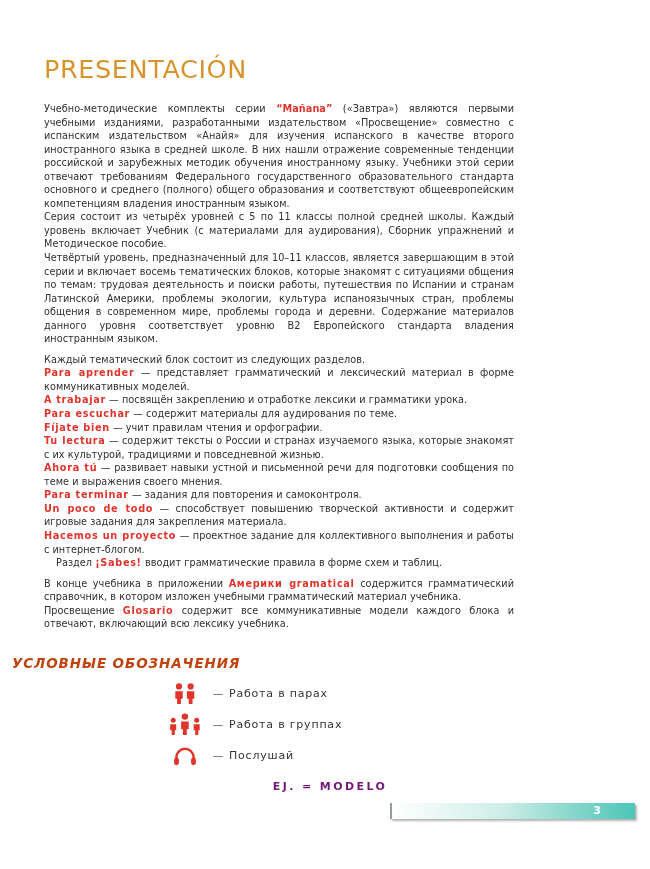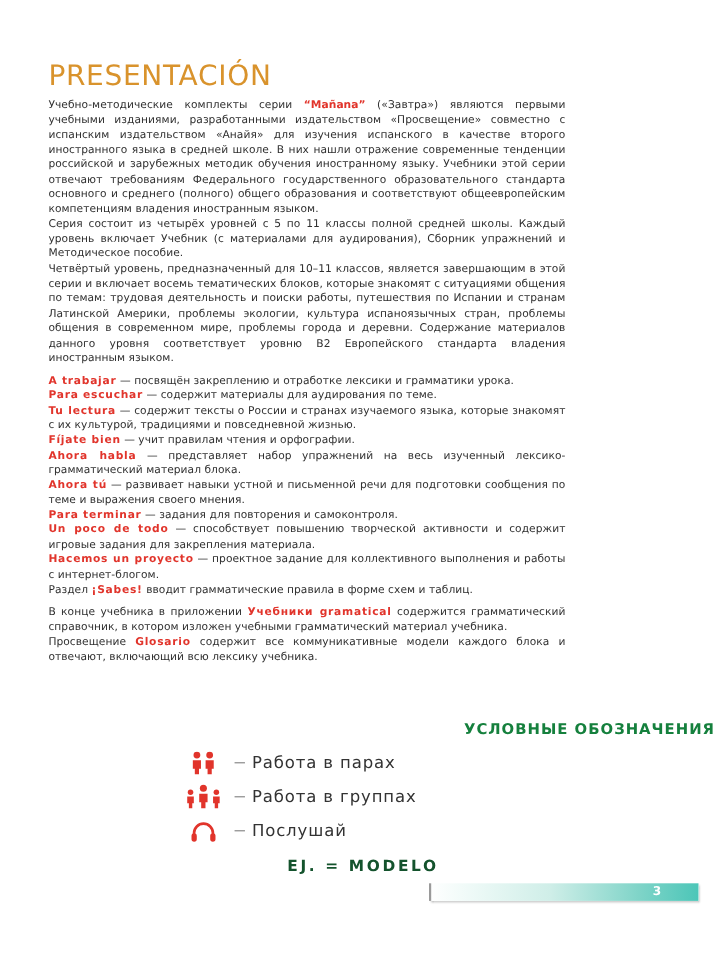--- a/index.html
+++ b/index.html
@@ -33,33 +33,33 @@
     letter-spacing: 0.6px;
     font-weight: 500;
     color: #d9932c;
     font-family: "DejaVu Sans", "Liberation Sans", sans-serif;
   }
 
   
   .body-col {
     position: absolute;
     left: 44px;
-    top: 89px;
+    top: 102px;
     width: 470px;
   }
   .para {
     margin: 0;
     font-size: 9.7px;
     line-height: 13.55px;
     text-align: justify;
     text-justify: inter-word;
     color: #2f2f2f;
     letter-spacing: 0.05px;
   }
-  .para.last-line-natural { text-align-last: left; }
+  .para.last-line-natural { text-align-last: left; margin-left: 12px; }
 
   .blockgap { height: 7px; }
 
   .hl-red {
     color: #e1342b;
     font-weight: 700;
   }
 
   .term {
     color: #e1342b;
@@ -68,26 +68,27 @@
   }
 
   
   .legend {
     position: absolute;
     left: 0;
     top: 655px;
     width: 650px;
   }
   .legend-title {
-    text-align: right;
-    color: #15803d;
+    text-align: left;
+    color: #c2410c;
     font-weight: 700;
     font-size: 13.5px;
     letter-spacing: 0.9px;
     margin-left: 12px;
+    font-style: italic;
   }
   .legend-rows {
     margin-top: 11px;
     display: flex;
     flex-direction: column;
     gap: 9px;
   }
   .legend-row {
     display: flex;
     align-items: center;
@@ -101,32 +102,32 @@
     justify-content: center;
     height: 22px;
   }
   .legend-dash {
     color: #555;
     font-size: 10.5px;
     width: 22px;
     text-align: center;
   }
   .legend-text {
-    font-size: 15px;
+    font-size: 11px;
     color: #333;
     letter-spacing: 0.8px;
     white-space: nowrap;
   }
   .legend-modelo {
     margin-top: 14px;
     text-align: center;
     margin-left: 10px;
-    color: #14532d;
-    font-weight: 700;
-    font-size: 14px;
+    color: #701a75;
+    font-weight: 700;
+    font-size: 11px;
     letter-spacing: 2.4px;
   }
 
   
   .footer-bar {
     position: absolute;
     left: 390px;
     top: 803px;
     width: 245px;
     height: 16px;
@@ -161,45 +162,46 @@
   <div class="body-col">
 
     <p class="para"><span>Учебно-методические комплекты серии </span><span class="hl-red">“Mañana”</span><span> («Завтра») являются первыми учебными изданиями, разработанными издательством «Просвещение» совместно с испанским издательством «Анайя» для изучения испанского в качестве второго иностранного языка в средней школе. В них нашли отражение современные тенденции российской и зарубежных методик обучения иностранному языку. Учебники этой серии отвечают требованиям Федерального государственного образовательного стандарта основного и среднего (полного) общего образования и соответствуют общеевропейским компетенциям владения иностранным языком.</span></p>
 
     <p class="para">Серия состоит из четырёх уровней с 5 по 11 классы полной средней школы. Каждый уровень включает Учебник (с материалами для аудирования), Сборник упражнений и Методическое пособие.</p>
 
     <p class="para">Четвёртый уровень, предназначенный для 10–11 классов, является завершающим в этой серии и включает восемь тематических блоков, которые знакомят с ситуациями общения по темам: трудовая деятельность и поиски работы, путешествия по Испании и странам Латинской Америки, проблемы экологии, культура испаноязычных стран,  проблемы общения в современном мире, проблемы города и деревни. Содержание материалов данного уровня соответствует уровню B2 Европейского стандарта владения иностранным языком.</p>
 
     <div class="blockgap"></div>
 
-
+    <p class="para">Каждый тематический блок состоит из следующих разделов.</p>
+
+    <p class="para"><span class="term">Para aprender</span><span> — представляет грамматический и лексический материал в форме коммуникативных моделей.</span></p>
 
     <p class="para"><span class="term">A trabajar</span><span> — посвящён закреплению и отработке лексики и грамматики урока.</span></p>
 
     <p class="para"><span class="term">Para escuchar</span><span> — содержит материалы для аудирования по теме.</span></p>
 
+    <p class="para"><span class="term">Fíjate bien</span><span> — учит правилам чтения и орфографии.</span></p>
+
     <p class="para"><span class="term">Tu lectura</span><span> — содержит тексты о России и странах изучаемого языка, которые знакомят с их культурой, традициями и повседневной жизнью.</span></p>
 
-    <p class="para"><span class="term">Fíjate bien</span><span> — учит правилам чтения и орфографии.</span></p>
-
-    <p class="para"><span class="term">Ahora habla</span><span> — представляет набор упражнений на весь изученный лексико-грамматический материал блока.</span></p>
 
     <p class="para"><span class="term">Ahora tú</span><span> — развивает навыки устной и письменной речи для подготовки сообщения по теме и выражения своего мнения.</span></p>
 
     <p class="para"><span class="term">Para terminar</span><span> — задания для повторения и самоконтроля.</span></p>
 
     <p class="para"><span class="term">Un poco de todo</span><span> — способствует повышению творческой активности и содержит игровые задания для закрепления материала.</span></p>
 
     <p class="para"><span class="term">Hacemos un proyecto</span><span> — проектное задание для коллективного выполнения и работы с интернет-блогом.</span></p>
 
     <p class="para last-line-natural"><span>Раздел </span><span class="term">¡Sabes!</span><span> вводит грамматические правила в форме схем и таблиц.</span></p>
 
     <div class="blockgap"></div>
 
-    <p class="para"><span>В конце учебника в приложении </span><span class="term">Учебники gramatical</span><span> содержится грамматический справочник, в котором изложен учебными грамматический материал учебника.</span></p>
+    <p class="para"><span>В конце учебника в приложении </span><span class="term">Америки gramatical</span><span> содержится грамматический справочник, в котором изложен учебными грамматический материал учебника.</span></p>
 
     <p class="para"><span>Просвещение </span><span class="term">Glosario</span><span> содержит все коммуникативные модели каждого блока и отвечают, включающий всю лексику учебника.</span></p>
 
   </div>
 
   <div class="legend">
     <div class="legend-title">УСЛОВНЫЕ ОБОЗНАЧЕНИЯ</div>
 
     <div class="legend-rows">
 

